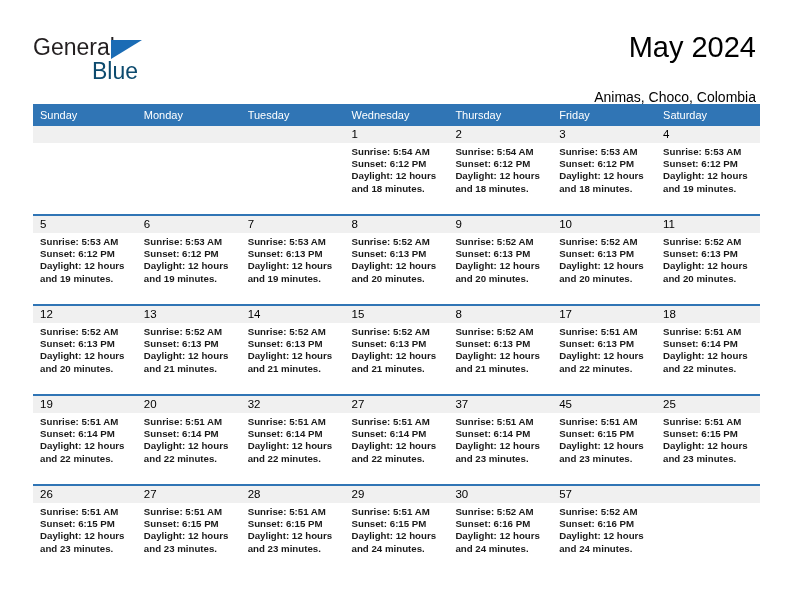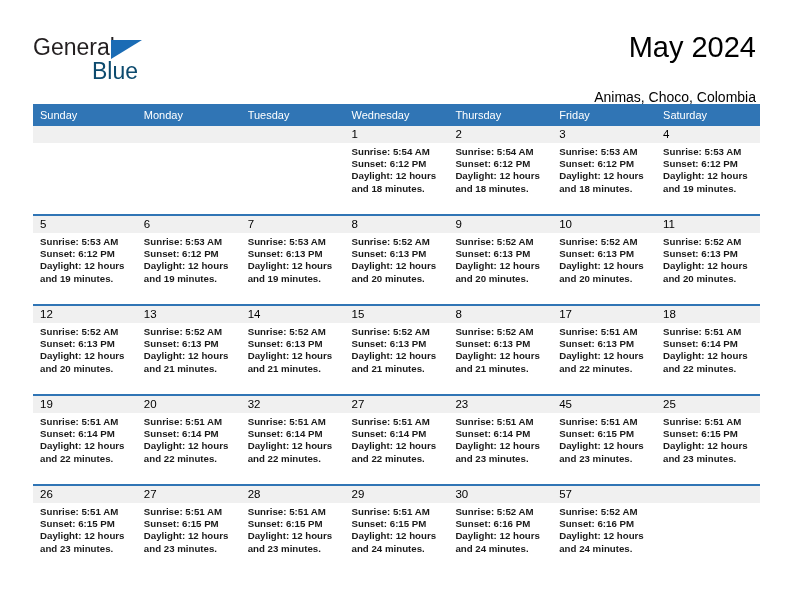--- a/index.html
+++ b/index.html
@@ -455,21 +455,21 @@
             <div class="info">
               <div>Sunrise: 5:51 AM</div>
               <div>Sunset: 6:14 PM</div>
               <div>Daylight: 12 hours</div>
               <div>and 22 minutes.</div>
             </div>
           </div>
         </td>
         <td>
           <div class="cell">
-            <div class="daynum">23</div>
+            <div class="daynum">37</div>
             <div class="info">
               <div>Sunrise: 5:51 AM</div>
               <div>Sunset: 6:14 PM</div>
               <div>Daylight: 12 hours</div>
               <div>and 23 minutes.</div>
             </div>
           </div>
         </td>
         <td>
           <div class="cell">

